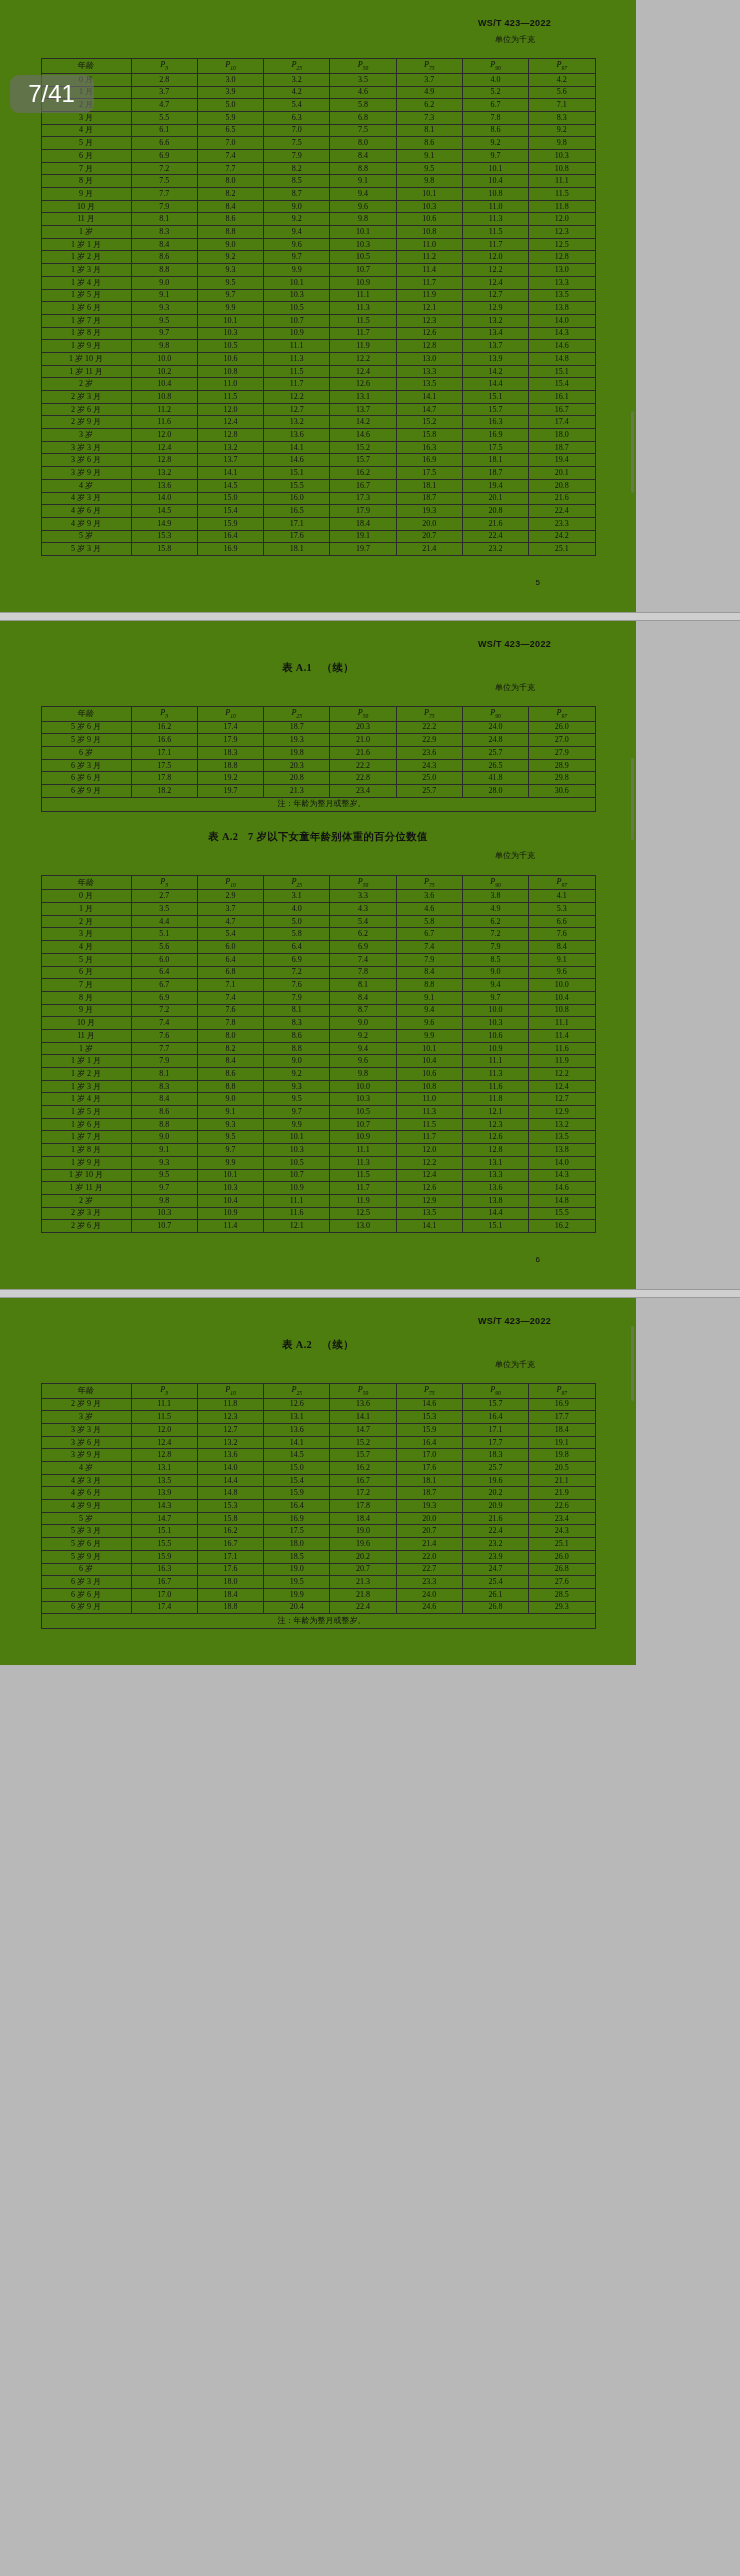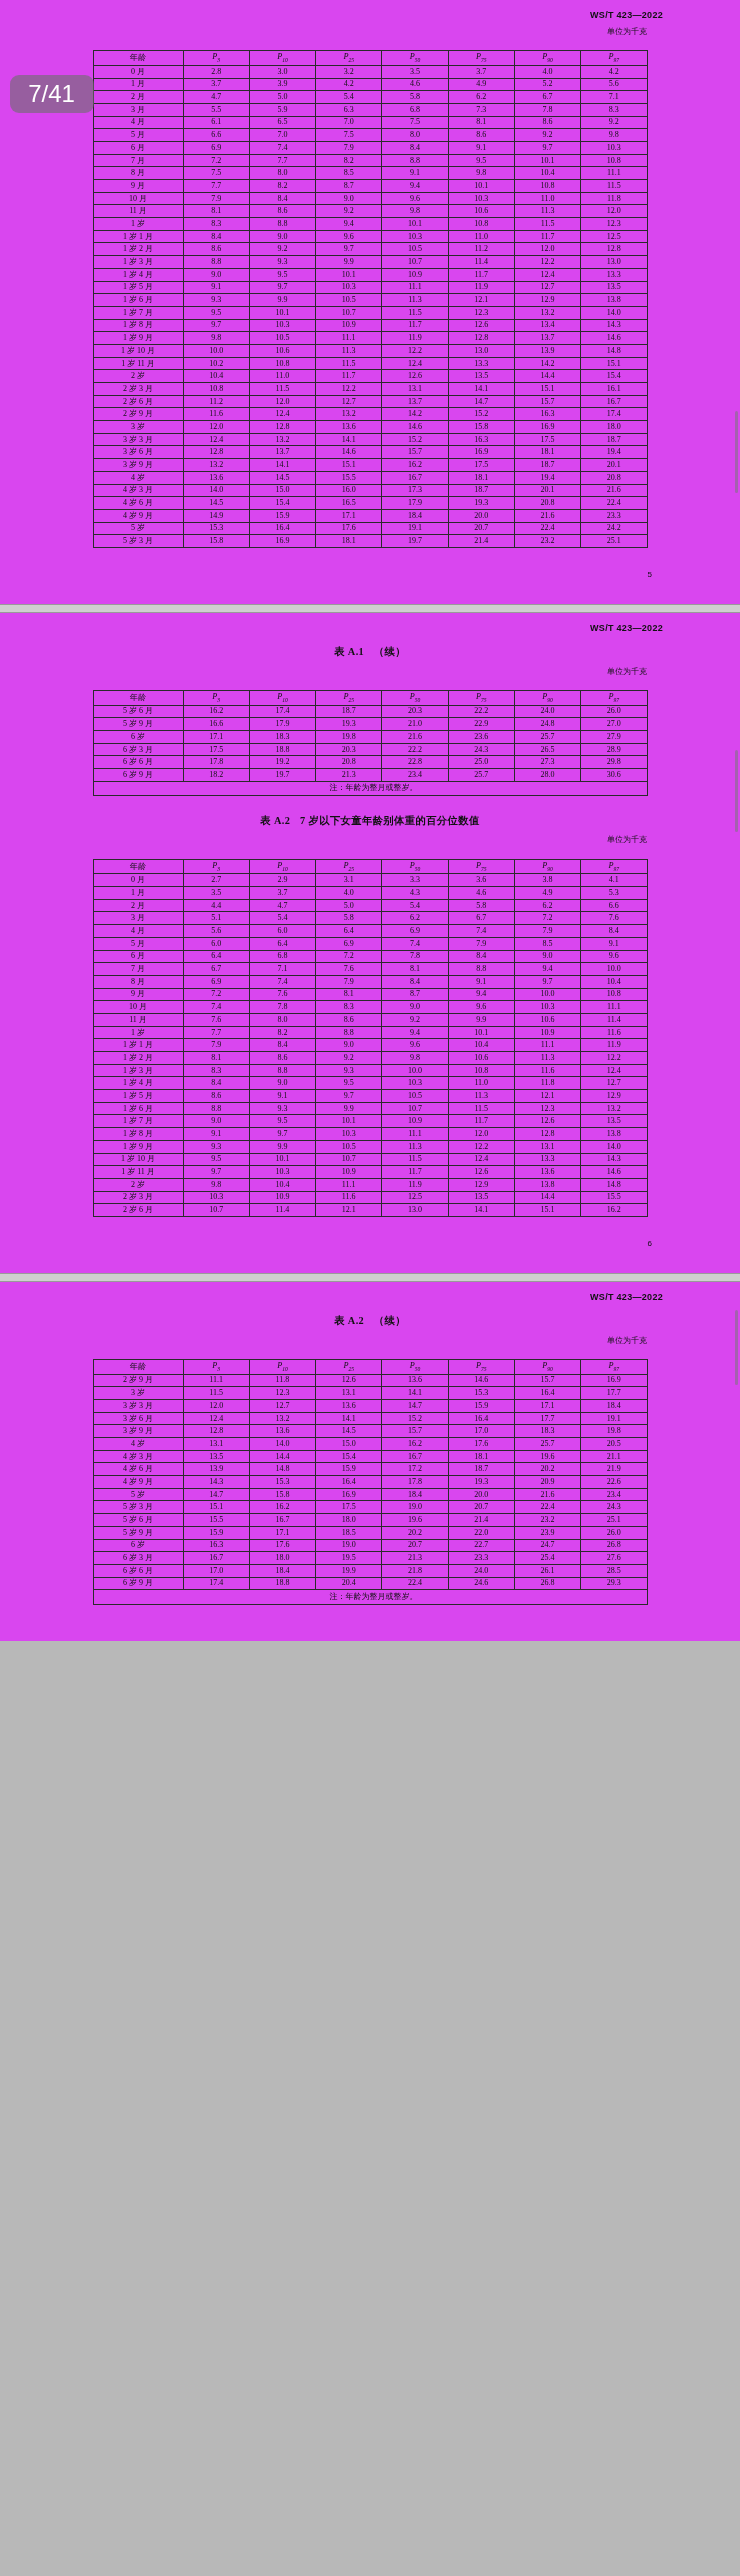--- a/index.html
+++ b/index.html
@@ -8,24 +8,24 @@
     padding: 0;
     background: #b8b8b8;
     font-family: "Liberation Serif", "DejaVu Serif", serif;
   }
   #root {
     width: 740px;
     position: relative;
     background: #b8b8b8;
   }
   .page {
-    width: 740px;
-    background: #d946ef;
+    width: 636px;
+    background: #4d7c0f;
     position: relative;
-    padding: 0;
+    padding: 8px;
     overflow: hidden;
   }
   .page-gap {
     width: 740px;
     height: 9.6px;
     background: #cfcfcf;
     border-top: 0.7px solid #9a9a9a;
     border-bottom: 0.7px solid #9a9a9a;
   }
   .std-header {
@@ -626,21 +626,21 @@
             <td>26.5</td>
             <td>28.9</td>
           </tr>
           <tr>
             <td class="age-cell">6 岁 6 月</td>
             <td>17.8</td>
             <td>19.2</td>
             <td>20.8</td>
             <td>22.8</td>
             <td>25.0</td>
-            <td>27.3</td>
+            <td>41.8</td>
             <td>29.8</td>
           </tr>
           <tr>
             <td class="age-cell">6 岁 9 月</td>
             <td>18.2</td>
             <td>19.7</td>
             <td>21.3</td>
             <td>23.4</td>
             <td>25.7</td>
             <td>28.0</td>

